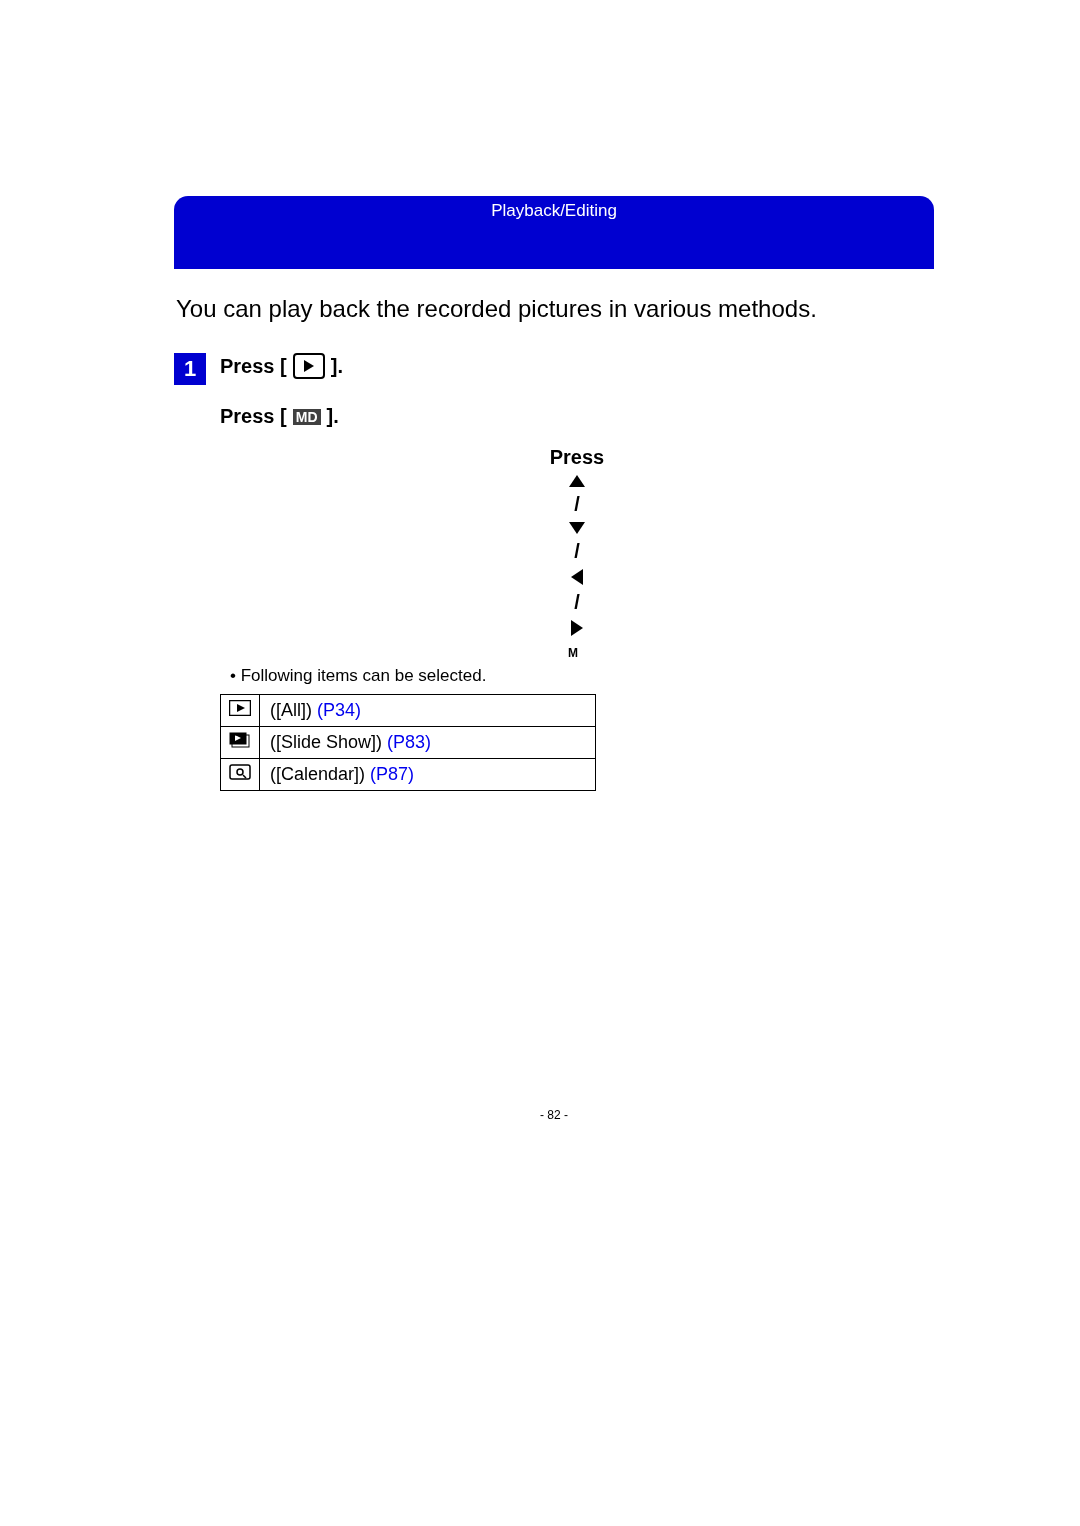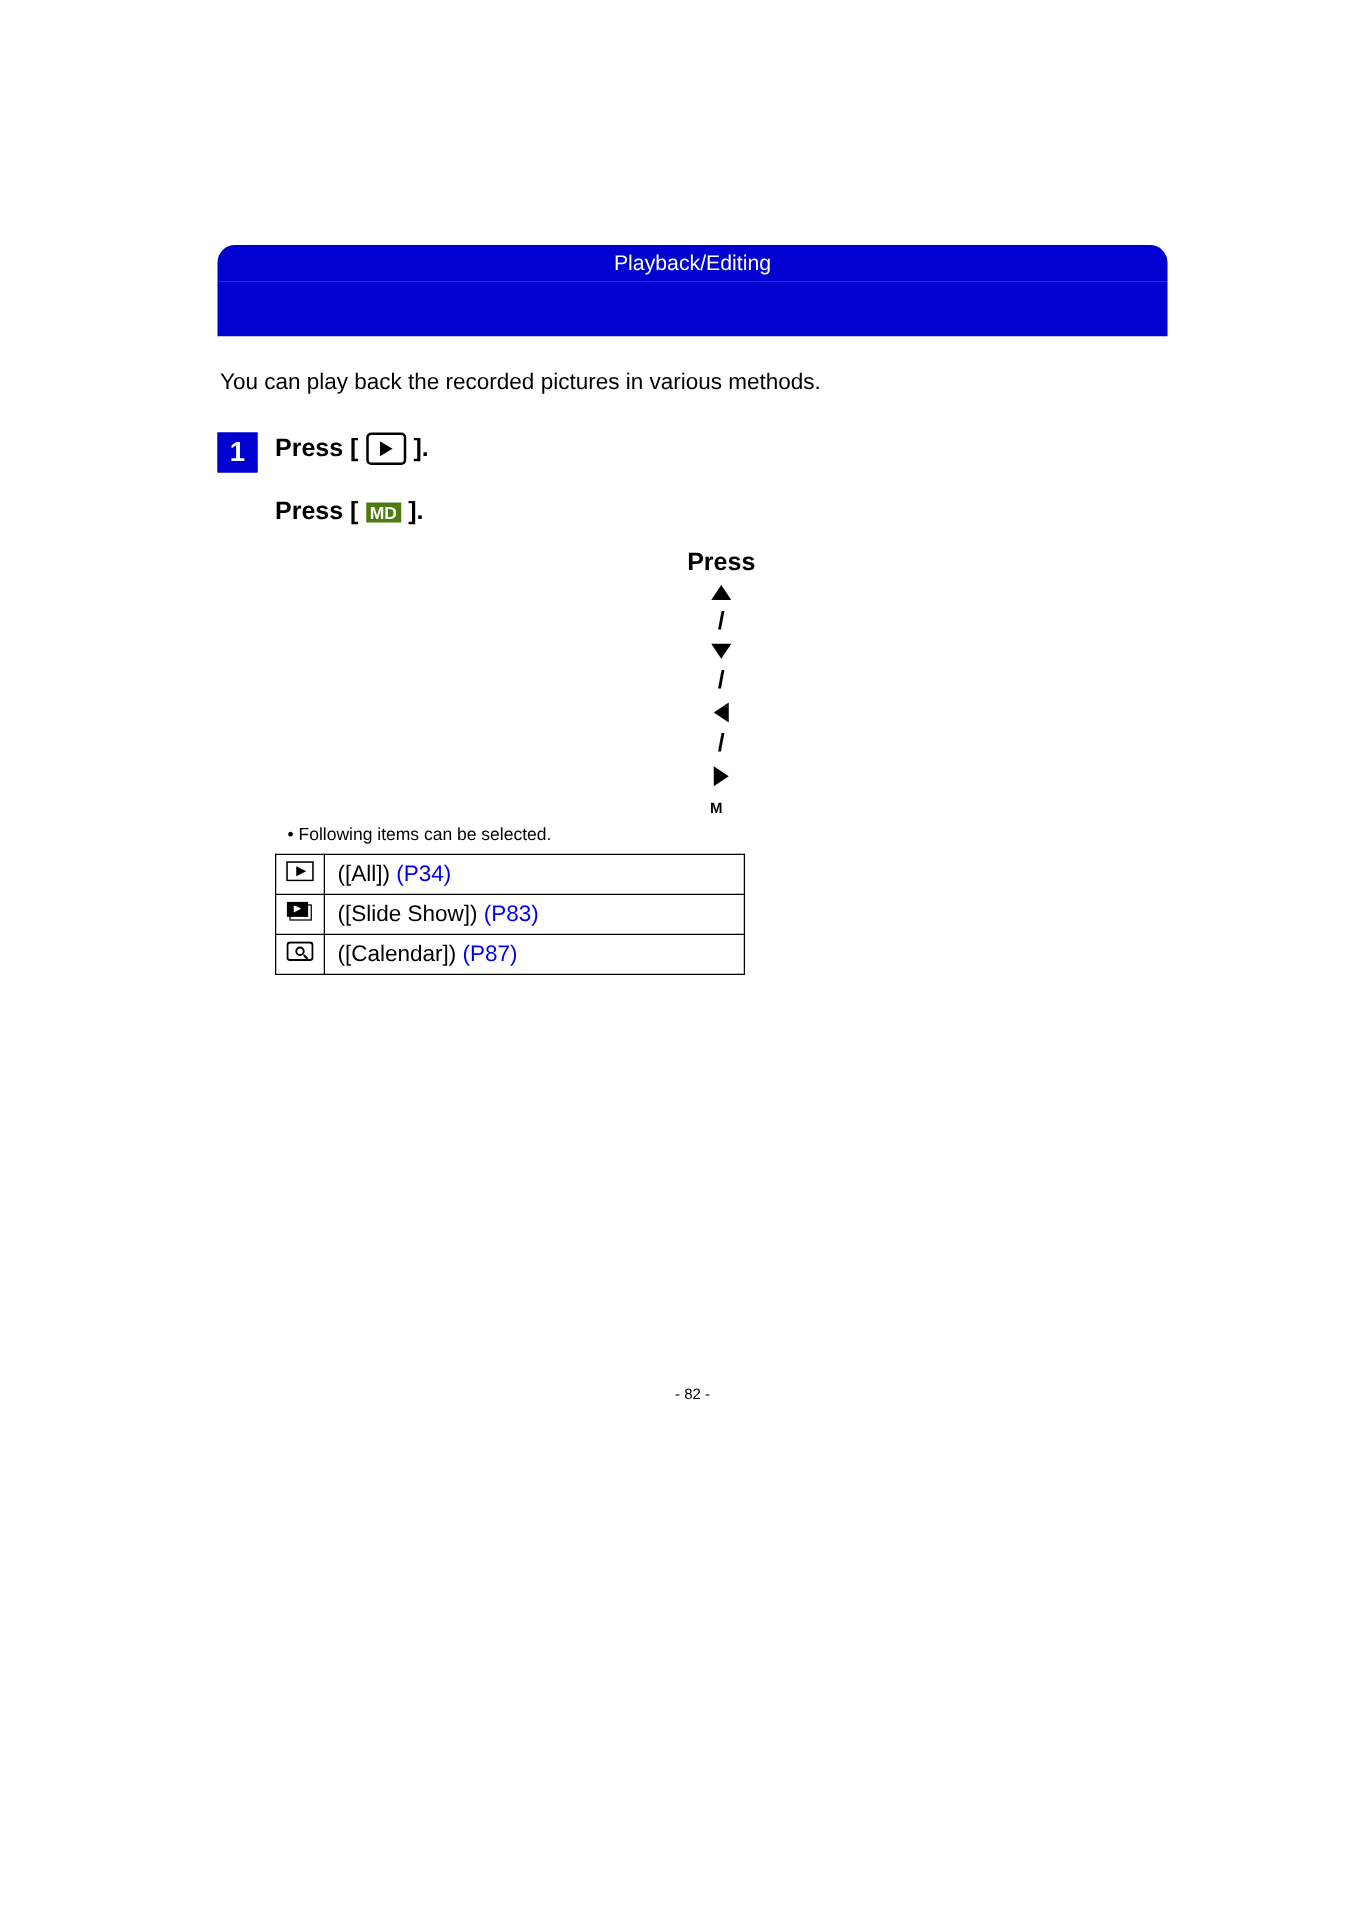--- a/index.html
+++ b/index.html
@@ -24,21 +24,21 @@
     font-size: 17px;
     padding: 5px 0 4px;
     border-top-left-radius: 14px;
     border-top-right-radius: 14px;
   }
   .title-bar {
     background: #0000d0;
     height: 44px;
   }
   .intro {
-    font-size: 18px;
+    font-size: 24px;
     margin: 26px 0 30px 2px;
   }
   .step-row {
     display: flex;
     align-items: flex-start;
   }
   .step-num {
     width: 28px;
     height: 28px;
     background: #0000d0;
@@ -81,21 +81,21 @@
   .step2-main {
     margin-top: 20px;
     display: flex;
     align-items: center;
     gap: 6px;
     font-size: 20px;
     font-weight: bold;
   }
   .md-badge {
     display: inline-block;
-    background: #4d7c0f;
+    background: #404040;
     color: #fff;
     font-size: 14px;
     font-weight: bold;
     padding: 1px 3px;
     line-height: 1;
     font-family: Arial, sans-serif;
   }
   .step3-main {
     margin-top: 18px;
     display: flex;
@@ -131,21 +131,21 @@
   }
   .m-sub {
     font-size: 12px;
     font-weight: bold;
     position: relative;
     top: 4px;
     left: -4px;
   }
   .bullet {
     margin-top: 10px;
-    font-size: 14px;
+    font-size: 17px;
     padding-left: 10px;
   }
   .bullet::before {
     content: "• ";
   }
   table.opts {
     margin-top: 8px;
     border-collapse: collapse;
     width: 376px;
   }

